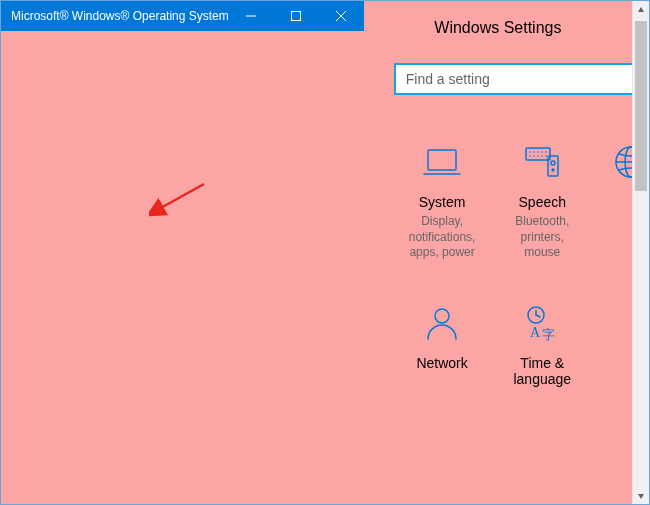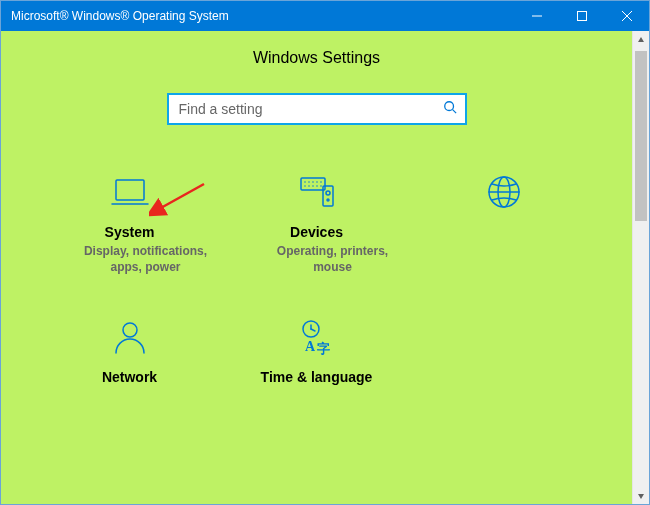--- a/index.html
+++ b/index.html
@@ -1,36 +1,36 @@
 <!DOCTYPE html>
 <html><head>
 <meta charset="utf-8">
 <style>
   * { box-sizing: border-box; margin: 0; padding: 0; }
   html, body { width: 650px; height: 505px; font-family: "Segoe UI", Arial, sans-serif; background: #fff; }
-  .window { width: 650px; height: 505px; border: 1px solid #6aa4d8; display: flex; flex-direction: column; background: #bef264; position: relative; }
+  .window { width: 650px; height: 505px; border: 1px solid #6aa4d8; display: flex; flex-direction: row; background: #fca5a5; position: relative; }
   .titlebar { height: 30px; background: #0078d7; color: #fff; display: flex; align-items: center; flex-shrink: 0; }
   .titlebar-text { font-size: 12px; padding-left: 10px; flex: 1; }
   .winbtns { display: flex; height: 100%; }
   .winbtn { width: 45px; height: 100%; display: flex; align-items: center; justify-content: center; color: #fff; }
   .winbtn svg { width: 10px; height: 10px; stroke: #fff; stroke-width: 1; fill: none; }
   .content-wrap { flex: 1; display: flex; overflow: hidden; }
   .content { flex: 1; overflow-y: auto; padding: 18px 30px 0 30px; text-align: center; }
   .page-title { font-size: 16px; font-weight: 400; color: #000; margin-bottom: 26px; }
   .searchbox { width: 300px; height: 32px; margin: 0 auto 40px auto; border: 2px solid #0ea5e9; display: flex; align-items: center; position: relative; }
   .searchbox input { border: none; outline: none; width: 100%; height: 100%; padding: 0 30px 0 10px; font-size: 14px; font-family: inherit; color: #333; }
   .searchbox input::placeholder { color: #666; }
   .searchbox .sicon { position: absolute; right: 8px; top: 50%; transform: translateY(-50%); }
   .searchbox .sicon svg { width: 14px; height: 14px; stroke: #0078d7; stroke-width: 1.5; fill: none; }
-  .grid { display: grid; grid-template-columns: repeat(3, 1fr); gap: 30px 10px; padding: 0 10px 40px 10px; font-weight: bold; }
+  .grid { display: grid; grid-template-columns: repeat(3, 1fr); gap: 30px 28px; padding: 0 10px 40px 10px; }
   .tile { display: flex; flex-direction: column; align-items: center; text-align: center; cursor: default; padding: 5px; }
   .tile-icon { width: 44px; height: 44px; margin-bottom: 10px; display:flex; align-items:center; justify-content:center; }
   .tile-icon svg { width: 40px; height: 40px; stroke: #0078d7; stroke-width: 1.5; fill: none; stroke-linecap: round; stroke-linejoin: round; }
   .tile-title { font-size: 14px; color: #000; margin-bottom: 4px; }
-  .tile-desc { font-size: 12px; color: #666; line-height: 1.3; max-width: 160px; margin-left: 32px; }
+  .tile-desc { font-size: 12px; color: #666; line-height: 1.3; max-width: 160px; }
   .scrollbar { width: 17px; background: #f0f0f0; border-left: 1px solid #e5e5e5; position: relative; flex-shrink:0; }
   .scrollbar .arrow { position: absolute; left: 0; width: 100%; height: 17px; display:flex; align-items:center; justify-content:center; }
   .scrollbar .arrow svg { width:8px; height:8px; fill:#606060; }
   .scrollbar .arrow.top { top: 0; }
   .scrollbar .arrow.bot { bottom: 0; }
   .scrollbar .thumb { position: absolute; left: 2px; right: 2px; top: 20px; height: 170px; background: #c2c2c2; }
   .annotation-arrow { position: absolute; left: 148px; top: 178px; pointer-events: none; }
   .annotation-arrow svg { width: 60px; height: 40px; }
 </style>
 </head>
@@ -100,22 +100,22 @@
               <line x1="8" y1="14" x2="8" y2="14"></line>
                 <line x1="12" y1="14" x2="12" y2="14"></line>
                 <line x1="16" y1="14" x2="16" y2="14"></line>
                 <line x1="20" y1="14" x2="20" y2="14"></line>
                 <line x1="24" y1="14" x2="24" y2="14"></line>
               <rect x="26" y="14" width="10" height="20" rx="1"></rect>
               <circle cx="31" cy="21" r="2"></circle>
                 <circle cx="31" cy="28" r="1"></circle>
             </svg>
           </div>
-          <div class="tile-title">Devices</div>
-          <div class="tile-desc">Operating, printers, mouse</div>
+          <div class="tile-title">Speech</div>
+          <div class="tile-desc">Bluetooth, printers, mouse</div>
         </div>
 
         <div class="tile">
           <div class="tile-icon">
             <svg viewBox="0 0 40 40">
               <circle cx="20" cy="20" r="15"></circle>
               <ellipse cx="20" cy="20" rx="6" ry="15"></ellipse>
               <line x1="5" y1="20" x2="35" y2="20"></line>
               <path d="M8 12 Q20 16 32 12" fill="none"></path>
               <path d="M8 28 Q20 24 32 28" fill="none"></path>

